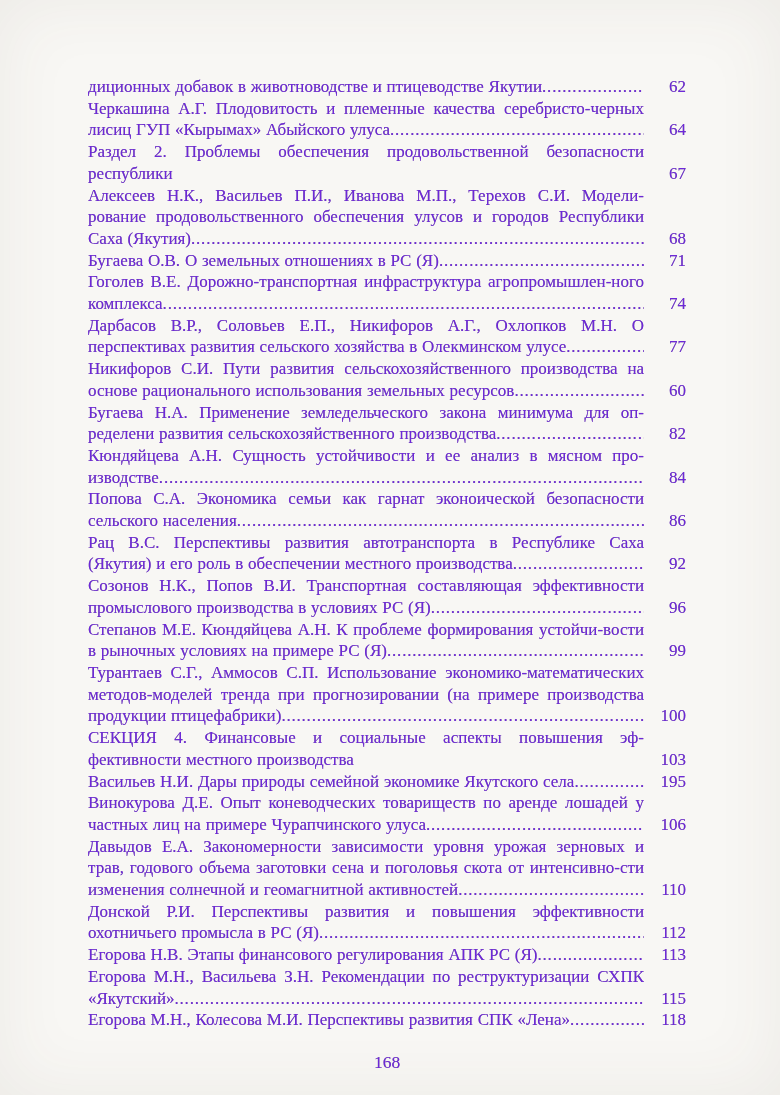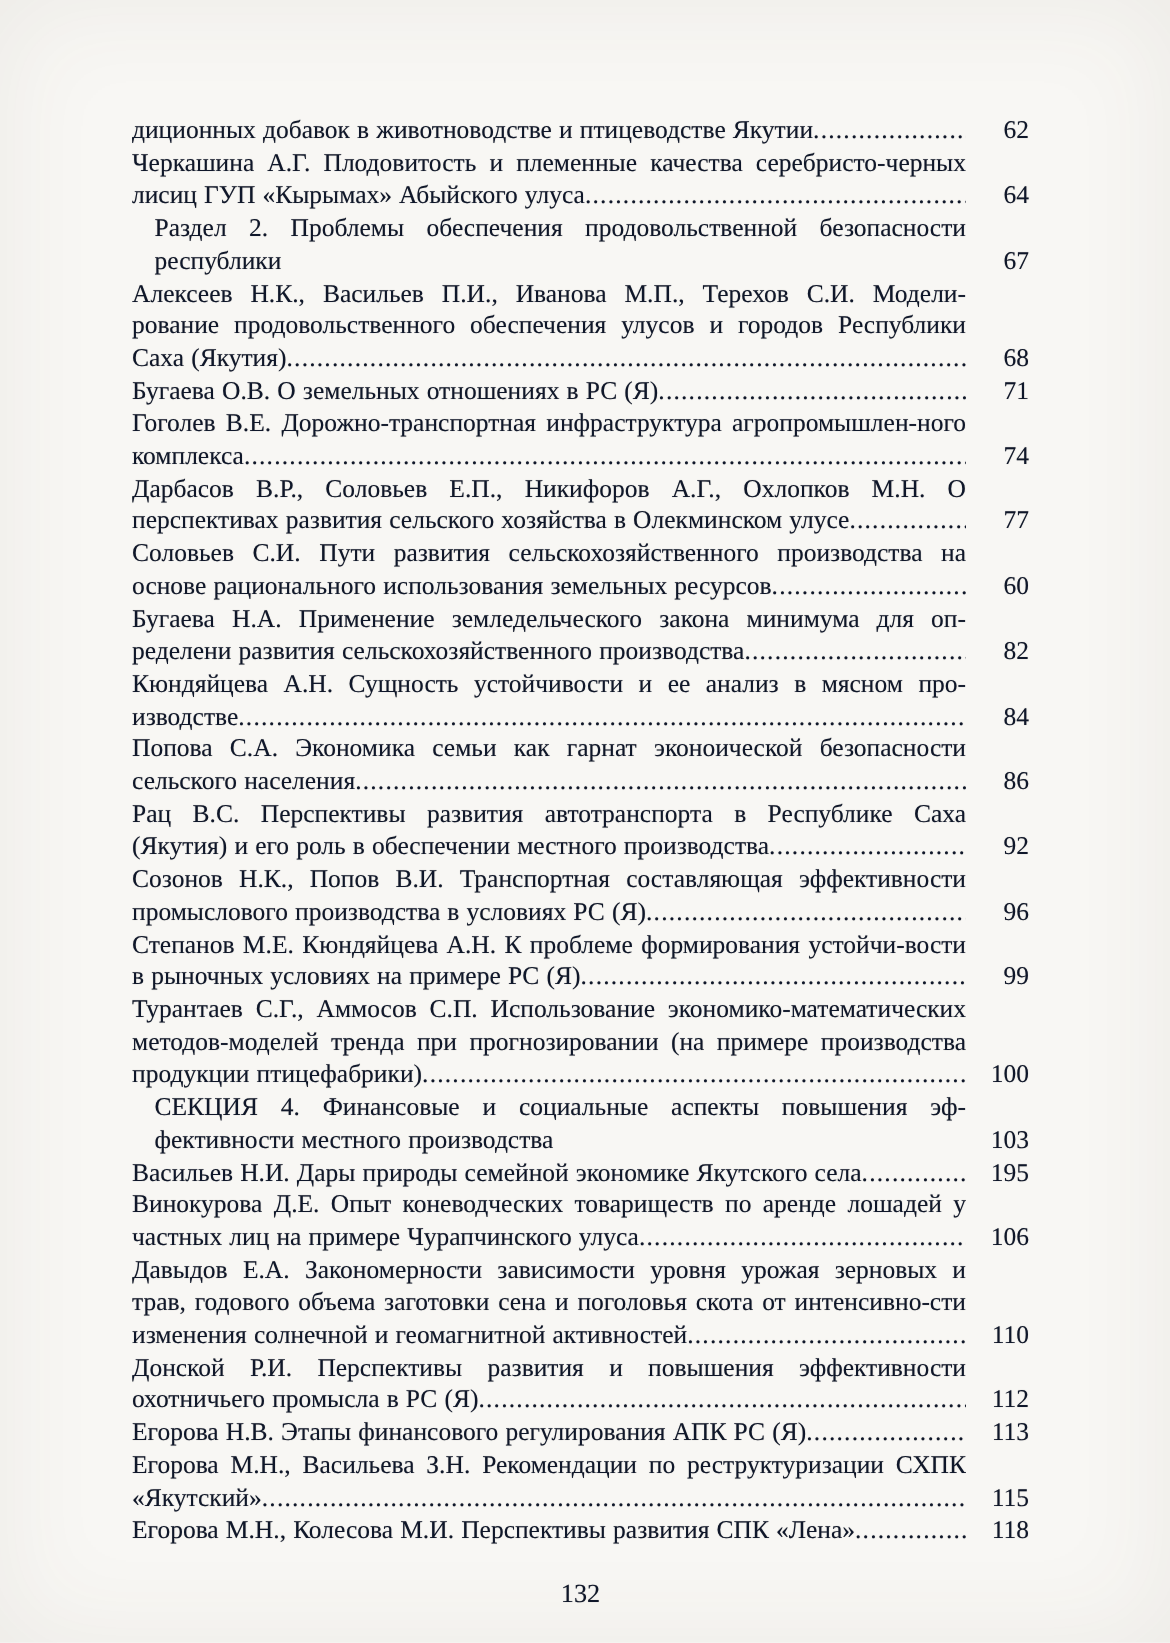--- a/index.html
+++ b/index.html
@@ -8,21 +8,21 @@
     background: #f7f6f3;
   }
   #page {
     position: relative;
     width: 780px;
     height: 1095px;
     background: #f8f7f4;
     box-shadow: inset 0 0 70px rgba(80, 72, 60, 0.07);
     overflow: hidden;
     font-family: "Liberation Serif", "DejaVu Serif", serif;
-    color: #0f172a;
+    color: #6d28d9;
   }
   #toc {
     position: absolute;
     left: 88px;
     top: 76px;
     width: 598px;
     font-size: 17px;
     line-height: 21.7px;
     text-shadow: 0 0 0.6px rgba(44, 40, 35, 0.45);
   }
@@ -35,21 +35,20 @@
     text-align: justify;
     position: relative;
     overflow: hidden;
     word-spacing: 0.5px;
   }
   .entry .authors {
     font-weight: normal;
   }
   .entry.heading .text {
     font-weight: bold;
-    margin-left: 15px;
   }
   .entry .leadDots {
     position: absolute;
     white-space: nowrap;
     letter-spacing: 0.8px;
   }
   .entry .pg {
     width: 42px;
     text-align: right;
     flex: none;
@@ -99,21 +98,21 @@
     <div class="text"><span class="authors">Гоголев В.Е.</span> <span class="title">Дорожно-транспортная инфраструктура агропромышлен-ного комплекса</span><span class="leadDots">..........................................................................................................................................</span></div>
     <div class="pg">74</div>
   </div>
 
   <div class="entry">
     <div class="text"><span class="authors">Дарбасов В.Р., Соловьев Е.П., Никифоров А.Г., Охлопков М.Н.</span> <span class="title">О перспективах развития сельского хозяйства в Олекминском улусе</span><span class="leadDots">..........................................................................................................................................</span></div>
     <div class="pg">77</div>
   </div>
 
   <div class="entry">
-    <div class="text"><span class="authors">Соловьев С.И.</span> <span class="title">Пути развития сельскохозяйственного производства на основе рационального использования земельных ресурсов</span><span class="leadDots">..........................................................................................................................................</span></div>
+    <div class="text"><span class="authors">Никифоров С.И.</span> <span class="title">Пути развития сельскохозяйственного производства на основе рационального использования земельных ресурсов</span><span class="leadDots">..........................................................................................................................................</span></div>
     <div class="pg">60</div>
   </div>
 
   <div class="entry">
     <div class="text"><span class="authors">Бугаева Н.А.</span> <span class="title">Применение земледельческого закона минимума для оп-ределени развития сельскохозяйственного производства</span><span class="leadDots">..........................................................................................................................................</span></div>
     <div class="pg">82</div>
   </div>
 
   <div class="entry">
     <div class="text"><span class="authors">Кюндяйцева А.Н.</span> <span class="title">Сущность устойчивости и ее анализ в мясном про-изводстве</span><span class="leadDots">..........................................................................................................................................</span></div>
@@ -179,14 +178,14 @@
     <div class="text"><span class="authors">Егорова М.Н., Васильева З.Н.</span> <span class="title">Рекомендации по реструктуризации СХПК «Якутский»</span><span class="leadDots">..........................................................................................................................................</span></div>
     <div class="pg">115</div>
   </div>
 
   <div class="entry">
     <div class="text"><span class="authors">Егорова М.Н., Колесова М.И.</span> <span class="title">Перспективы развития СПК «Лена»</span><span class="leadDots">..........................................................................................................................................</span></div>
     <div class="pg">118</div>
   </div>
 
 </div>
-  <div id="footer">132</div>
+  <div id="footer">168</div>
 </div>
 
 </body></html>

